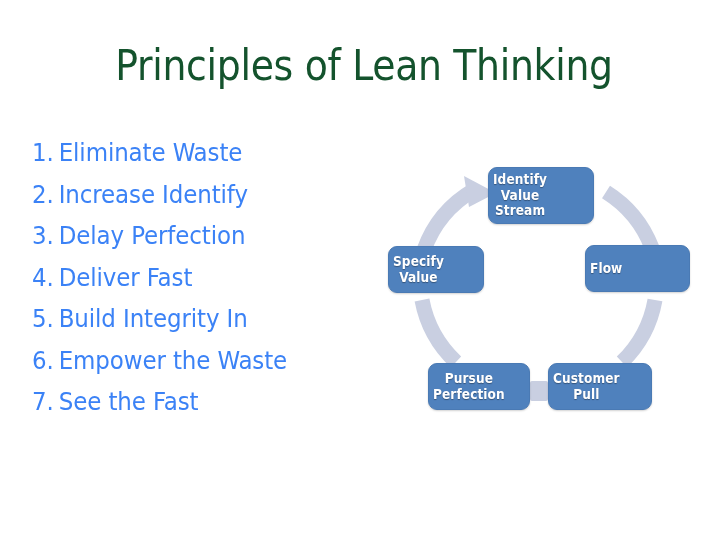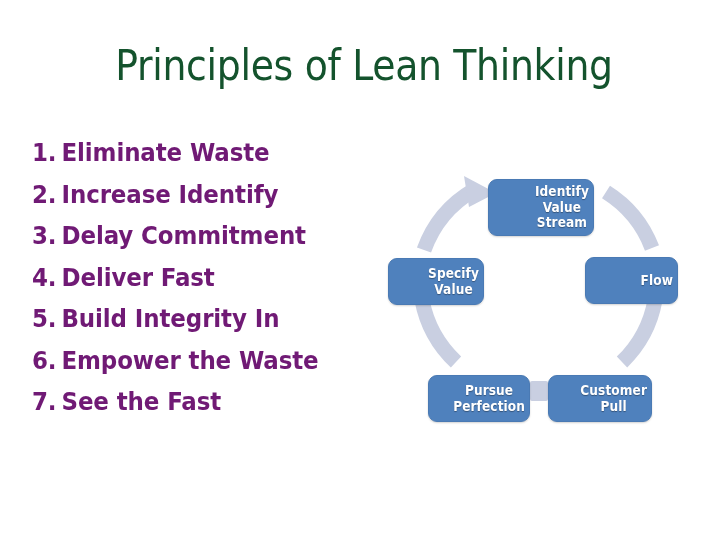--- a/index.html
+++ b/index.html
@@ -38,22 +38,22 @@
     left: 32px;
     top: 132px;
     width: 360px;
     list-style: none;
     margin: 0;
     padding: 0;
   }
   #principles-list li {
     font-family: "DejaVu Sans Condensed", "Liberation Sans Narrow", "Liberation Sans", sans-serif;
     font-size: 25.5px;
-    font-weight: 700;
-    color: #701a75;
+    font-weight: 400;
+    color: #3b82f6;
     line-height: 41.5px;
     white-space: nowrap;
     letter-spacing: -0.1px;
   }
   .li-num { margin-right: 5px; }
   
   #cycle-diagram {
     position: absolute;
     left: 378px;
     top: 150px;
@@ -69,35 +69,34 @@
   }
   .node-box {
     position: absolute;
     box-sizing: border-box;
     background: #4f81bd;
     border: 1px solid #4a7ab4;
     border-radius: 9px;
     box-shadow: 0 1px 2px rgba(0,0,0,0.18);
     display: flex;
     align-items: center;
-    justify-content: flex-end;
+    justify-content: flex-start;
     text-align: center;
     color: #ffffff;
     font-family: "DejaVu Sans Condensed", "Liberation Sans Narrow", "Liberation Sans", sans-serif;
     font-size: 13.5px;
     font-weight: bold;
     line-height: 15.5px;
     letter-spacing: 0.1px;
     text-shadow: 0 1px 1px rgba(0,0,0,0.35);
     padding: 2px 4px;
-    margin-top: 12px;
   }
   
   #node-identify-value-stream { left: 110px; top: 17px;  width: 106px; height: 57px; }
-  #node-flow                  { left: 207px; top: 95px;  width: 93px; height: 47px; }
+  #node-flow                  { left: 207px; top: 95px;  width: 105px; height: 47px; }
   #node-specify-value         { left: 10px;  top: 96px;  width: 96px; height: 47px; }
   #node-pursue-perfection     { left: 50px;  top: 213px; width: 102px; height: 47px; }
   #node-customer-pull         { left: 170px; top: 213px; width: 104px; height: 47px; }
   #bottom-connector {
     position: absolute;
     left: 152px;
     top: 231px;
     width: 18px;
     height: 20px;
     background: #c9cfe1;
@@ -112,21 +111,21 @@
   <div id="slide-title">Principles of Lean Thinking</div>
 
   <ul id="principles-list">
     <li>
       <span class="li-num">1.</span><span>Eliminate Waste</span>
     </li>
     <li>
       <span class="li-num">2.</span><span>Increase Identify</span>
     </li>
     <li>
-      <span class="li-num">3.</span><span>Delay Commitment</span>
+      <span class="li-num">3.</span><span>Delay Perfection</span>
     </li>
     <li>
       <span class="li-num">4.</span><span>Deliver Fast</span>
     </li>
     <li>
       <span class="li-num">5.</span><span>Build Integrity In</span>
     </li>
     <li>
       <span class="li-num">6.</span><span>Empower the Waste</span>
     </li>

